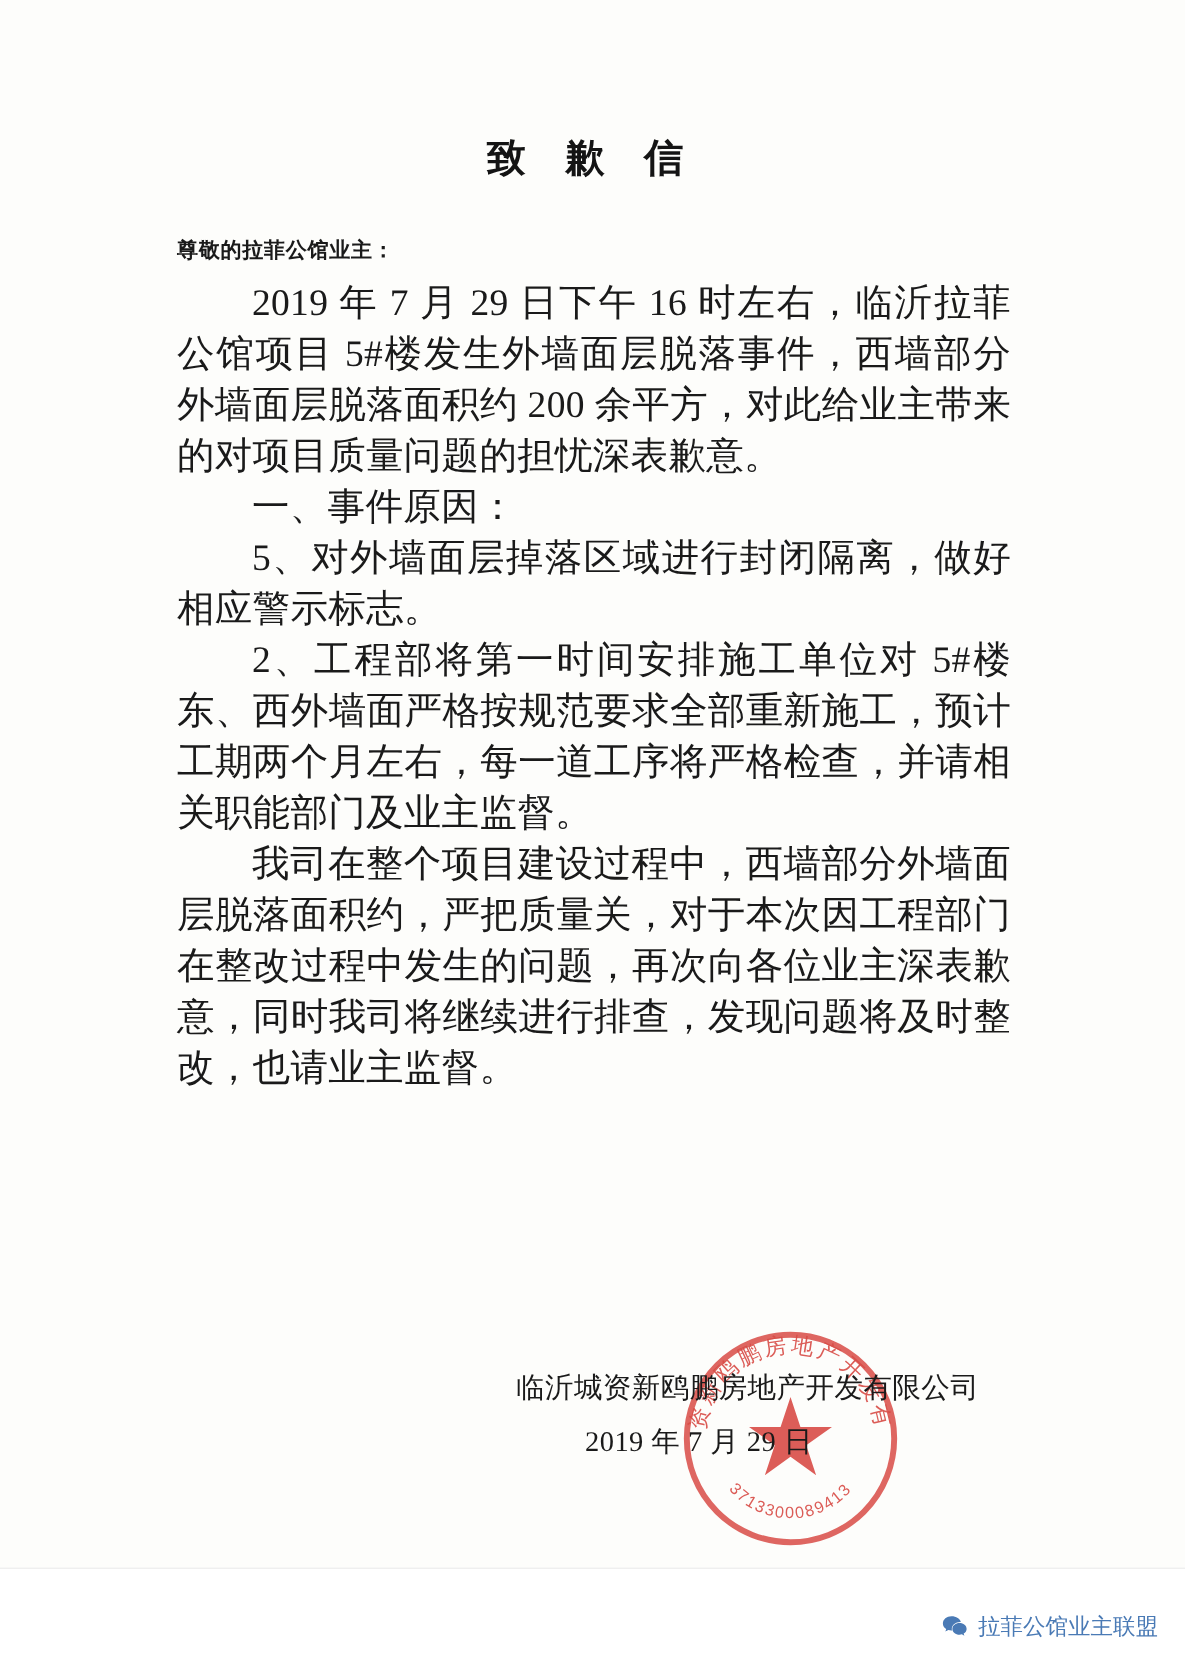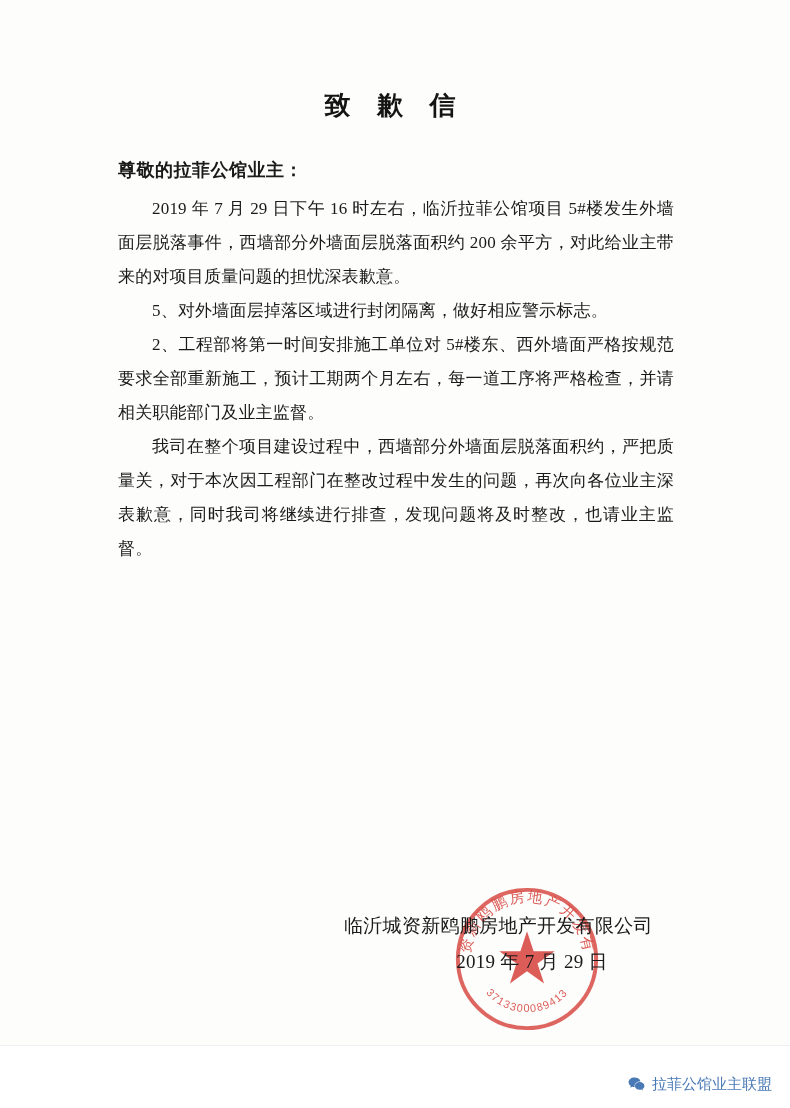--- a/index.html
+++ b/index.html
@@ -30,28 +30,28 @@
     margin: 0;
     padding-top: 88px;
     color: #141414;
     font-family: "Liberation Serif", "DejaVu Serif", serif;
   }
   .body-wrap {
     padding: 0 116px 0 118px;
     margin-top: 34px;
   }
   .salutation {
-    font-size: 18px;
+    font-size: 14px;
     font-weight: bold;
     line-height: 1.5;
     margin: 0 0 8px 0;
     letter-spacing: 0.5px;
   }
   p.para {
-    font-size: 17px;
+    font-size: 25px;
     line-height: 34px;
     margin: 0;
     text-align: justify;
     text-justify: inter-ideograph;
     letter-spacing: 0.2px;
   }
   p.indent {
     text-indent: 2em;
   }
   .sign-block {
@@ -61,21 +61,21 @@
     text-align: left;
     font-size: 19px;
     line-height: 36px;
     letter-spacing: 0.3px;
     width: 330px;
   }
   .sign-line {
     text-align: left;
   }
   .sign-date {
-    text-align: center;
+    text-align: left;
     padding-left: 46px;
   }
   
   .seal {
     position: absolute;
     left: 448px;
     top: 880px;
     width: 158px;
     height: 158px;
     pointer-events: none;
@@ -123,20 +123,21 @@
 
 <div class="page">
   <div class="divider-shadow"></div>
 
   <h1 class="doc-title">致 歉 信</h1>
 
   <div class="body-wrap">
     <p class="salutation">尊敬的拉菲公馆业主：</p>
 
     <p class="para indent">2019 年 7 月 29 日下午 16 时左右，临沂拉菲公馆项目 5#楼发生外墙面层脱落事件，西墙部分外墙面层脱落面积约 200 余平方，对此给业主带来的对项目质量问题的担忧深表歉意。</p>
+    <p class="para indent">一、事件原因：</p>
     <p class="para indent">5、对外墙面层掉落区域进行封闭隔离，做好相应警示标志。</p>
     <p class="para indent">2、工程部将第一时间安排施工单位对 5#楼东、西外墙面严格按规范要求全部重新施工，预计工期两个月左右，每一道工序将严格检查，并请相关职能部门及业主监督。</p>
     <p class="para indent">我司在整个项目建设过程中，西墙部分外墙面层脱落面积约，严把质量关，对于本次因工程部门在整改过程中发生的问题，再次向各位业主深表歉意，同时我司将继续进行排查，发现问题将及时整改，也请业主监督。</p>
   </div>
 
   <div class="seal">
     <svg viewBox="0 0 160 160" width="158" height="158" xmlns="http://www.w3.org/2000/svg">
       <defs>
         <path id="arcpath" d="M 22,80 A 58,58 0 1 1 138,80" fill="none"></path>
         <path id="arcpath2" d="M 26,80 A 54,54 0 0 0 134,80" fill="none"></path>

